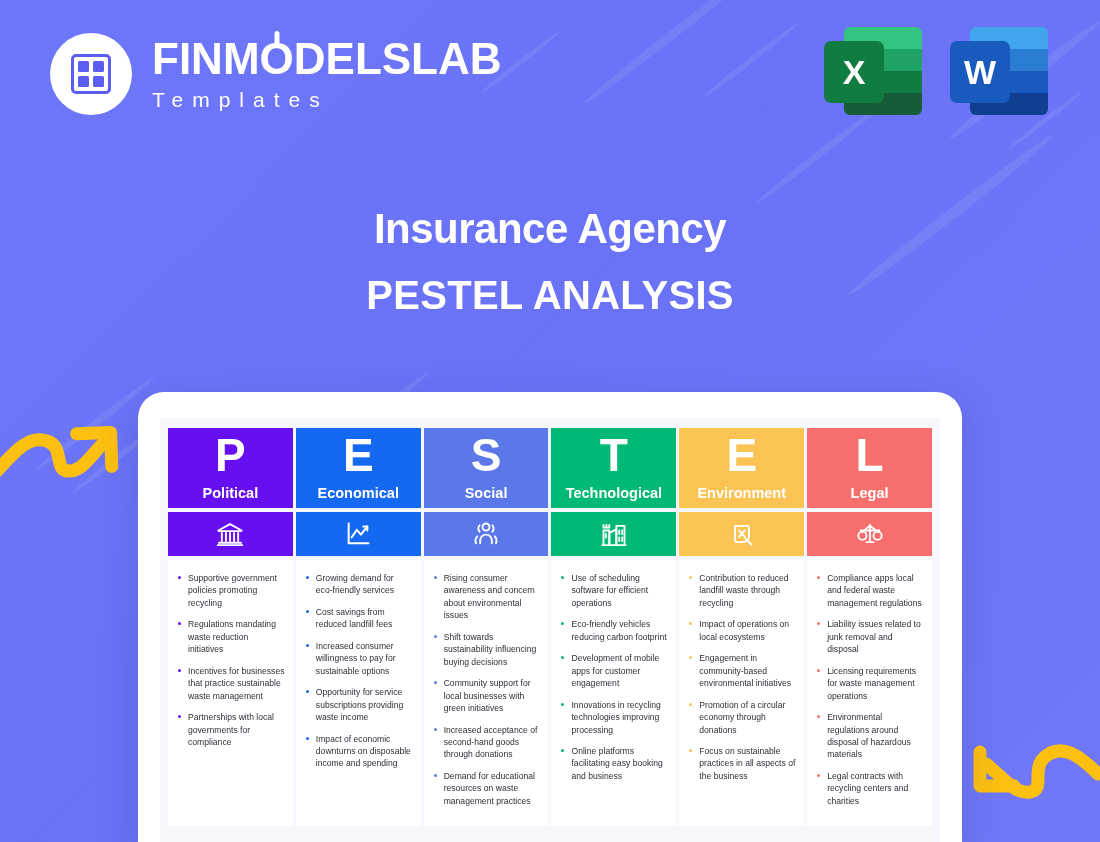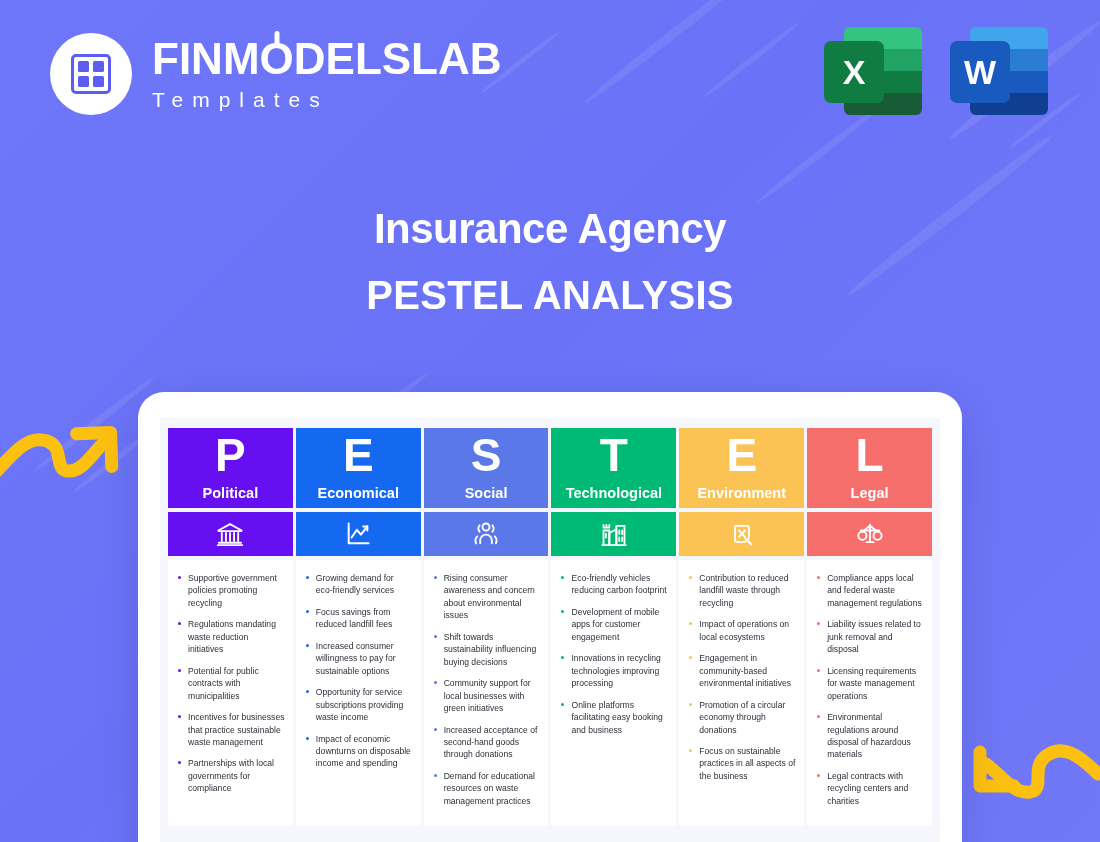--- a/index.html
+++ b/index.html
@@ -269,45 +269,45 @@
                 <circle cx="18.5" cy="13.5" r="3.5"></circle>
                 <path d="M12 5 L5.5 10 M12 5 L18.5 10"></path>
               </svg>
             </div>
           </div>
         <div class="row" id="body-row">
             <div class="body-cell">
               <ul>
                 <li style="--bc: #6610f2;">Supportive government policies promoting recycling</li>
                 <li style="--bc: #6610f2;">Regulations mandating waste reduction initiatives</li>
-                <li style="--bc: #6610f2;">Potential for public contracts with municipalities</li>
                 <li style="--bc: #6610f2;">Incentives for businesses that practice sustainable waste management</li>
                 <li style="--bc: #6610f2;">Partnerships with local governments for compliance</li>
               </ul>
             </div>
             <div class="body-cell">
               <ul>
                 <li style="--bc: #1569f0;">Growing demand for eco-friendly services</li>
-                <li style="--bc: #1569f0;">Focus savings from reduced landfill fees</li>
+                <li style="--bc: #1569f0;">Cost savings from reduced landfill fees</li>
                 <li style="--bc: #1569f0;">Increased consumer willingness to pay for sustainable options</li>
                 <li style="--bc: #1569f0;">Opportunity for service subscriptions providing waste income</li>
                 <li style="--bc: #1569f0;">Impact of economic downturns on disposable income and spending</li>
               </ul>
             </div>
             <div class="body-cell">
               <ul>
                 <li style="--bc: #5b78e8;">Rising consumer awareness and concern about environmental issues</li>
                 <li style="--bc: #5b78e8;">Shift towards sustainability influencing buying decisions</li>
                 <li style="--bc: #5b78e8;">Community support for local businesses with green initiatives</li>
                 <li style="--bc: #5b78e8;">Increased acceptance of second-hand goods through donations</li>
                 <li style="--bc: #5b78e8;">Demand for educational resources on waste management practices</li>
               </ul>
             </div>
             <div class="body-cell">
               <ul>
+                <li style="--bc: #00b974;">Use of scheduling software for efficient operations</li>
                 <li style="--bc: #00b974;">Eco-friendly vehicles reducing carbon footprint</li>
                 <li style="--bc: #00b974;">Development of mobile apps for customer engagement</li>
                 <li style="--bc: #00b974;">Innovations in recycling technologies improving processing</li>
                 <li style="--bc: #00b974;">Online platforms facilitating easy booking and business</li>
               </ul>
             </div>
             <div class="body-cell">
               <ul>
                 <li style="--bc: #fbc254;">Contribution to reduced landfill waste through recycling</li>
                 <li style="--bc: #fbc254;">Impact of operations on local ecosystems</li>

